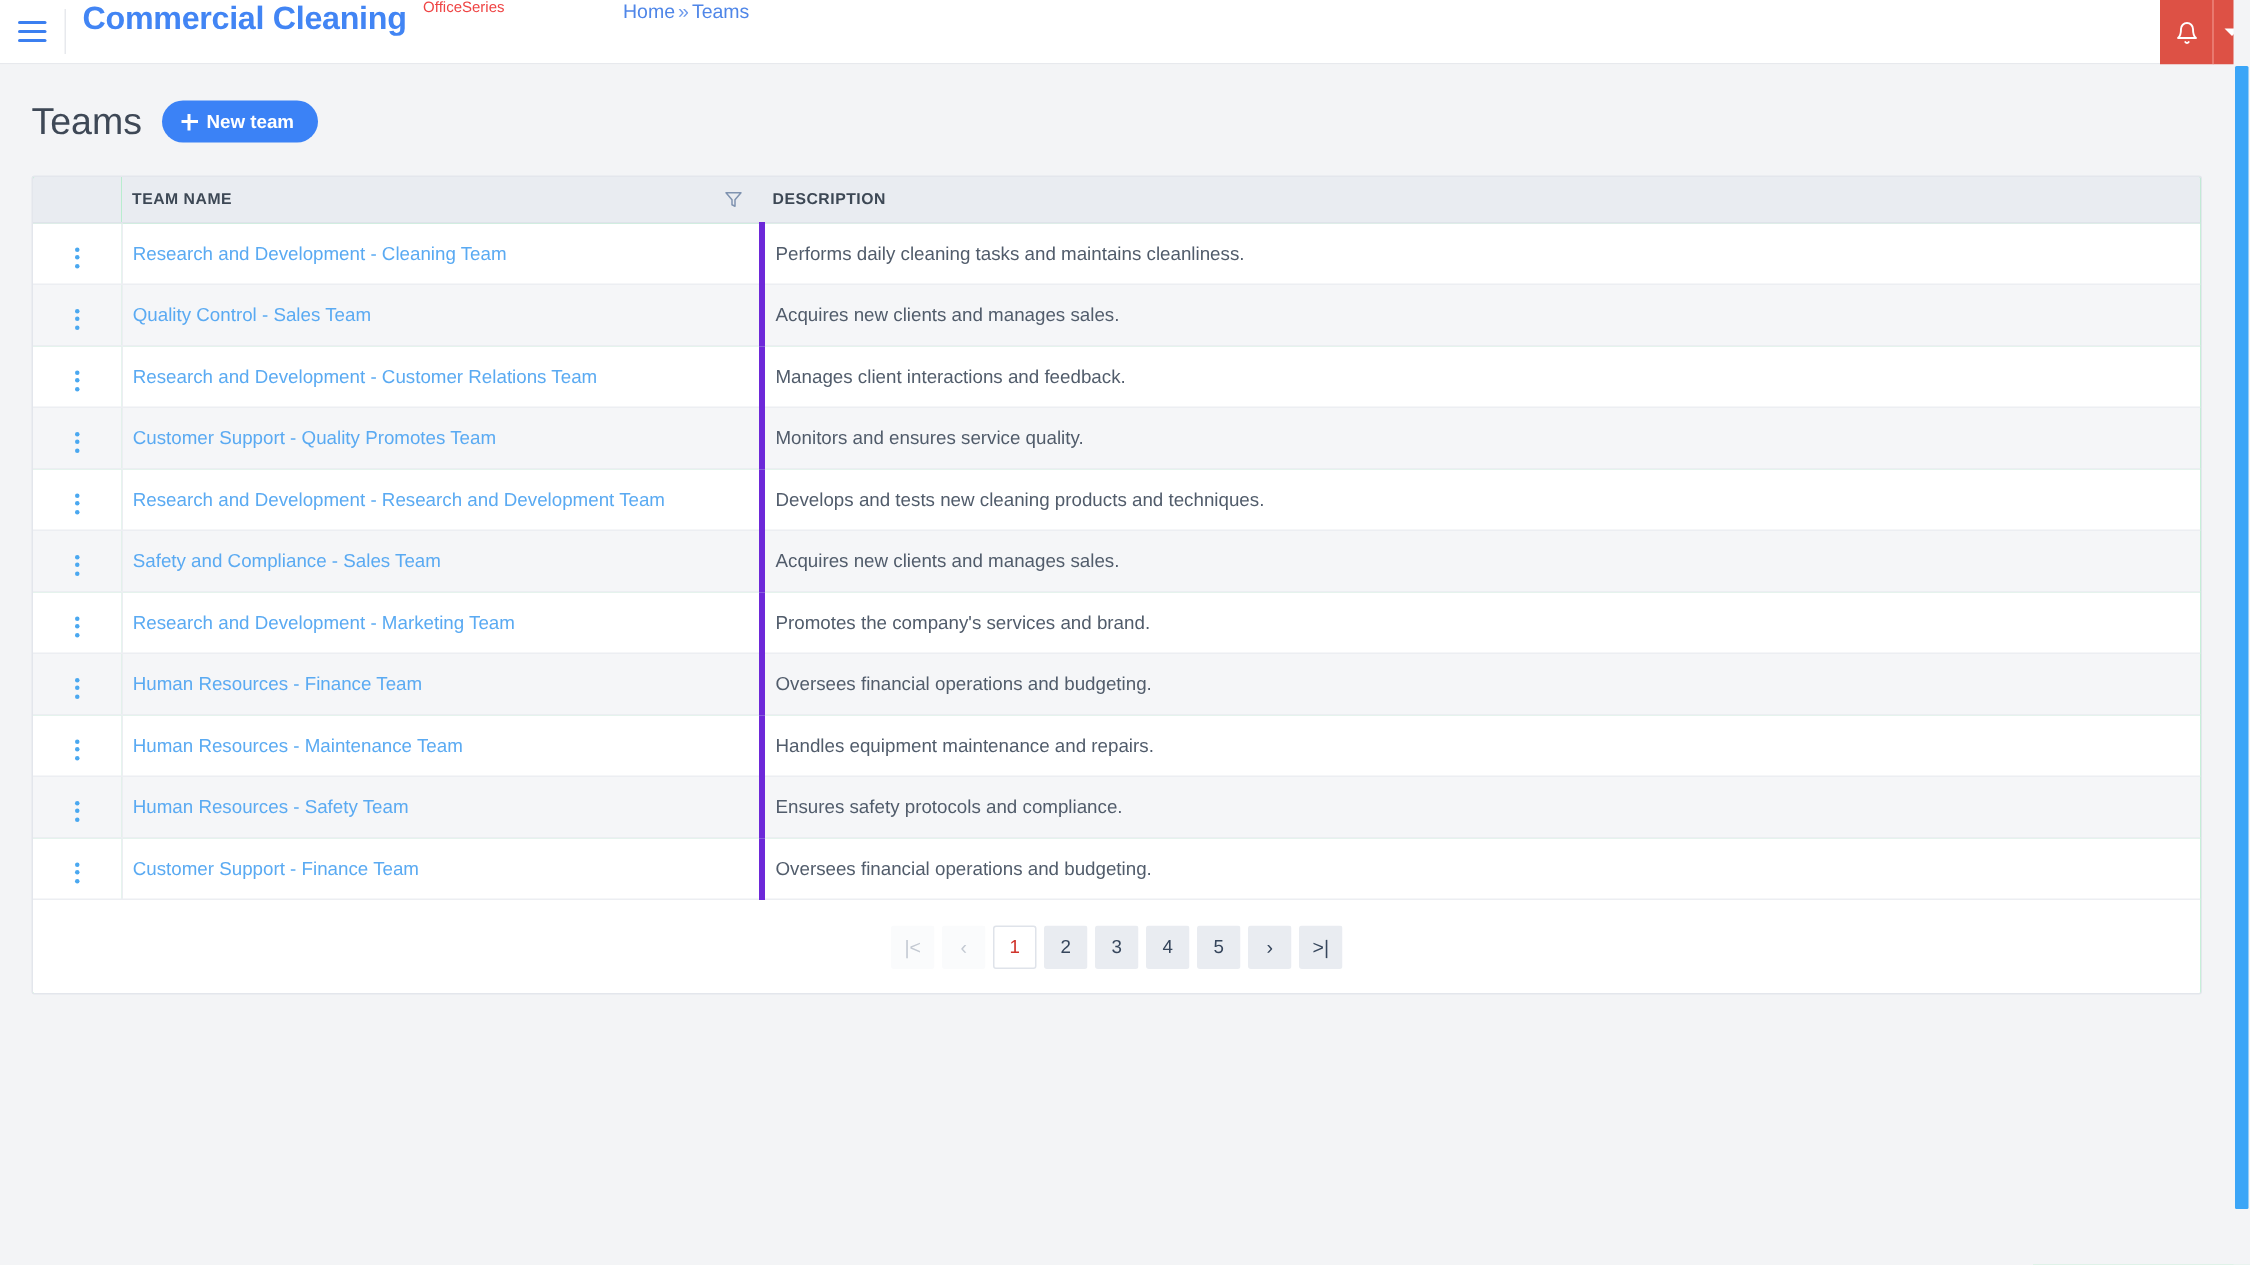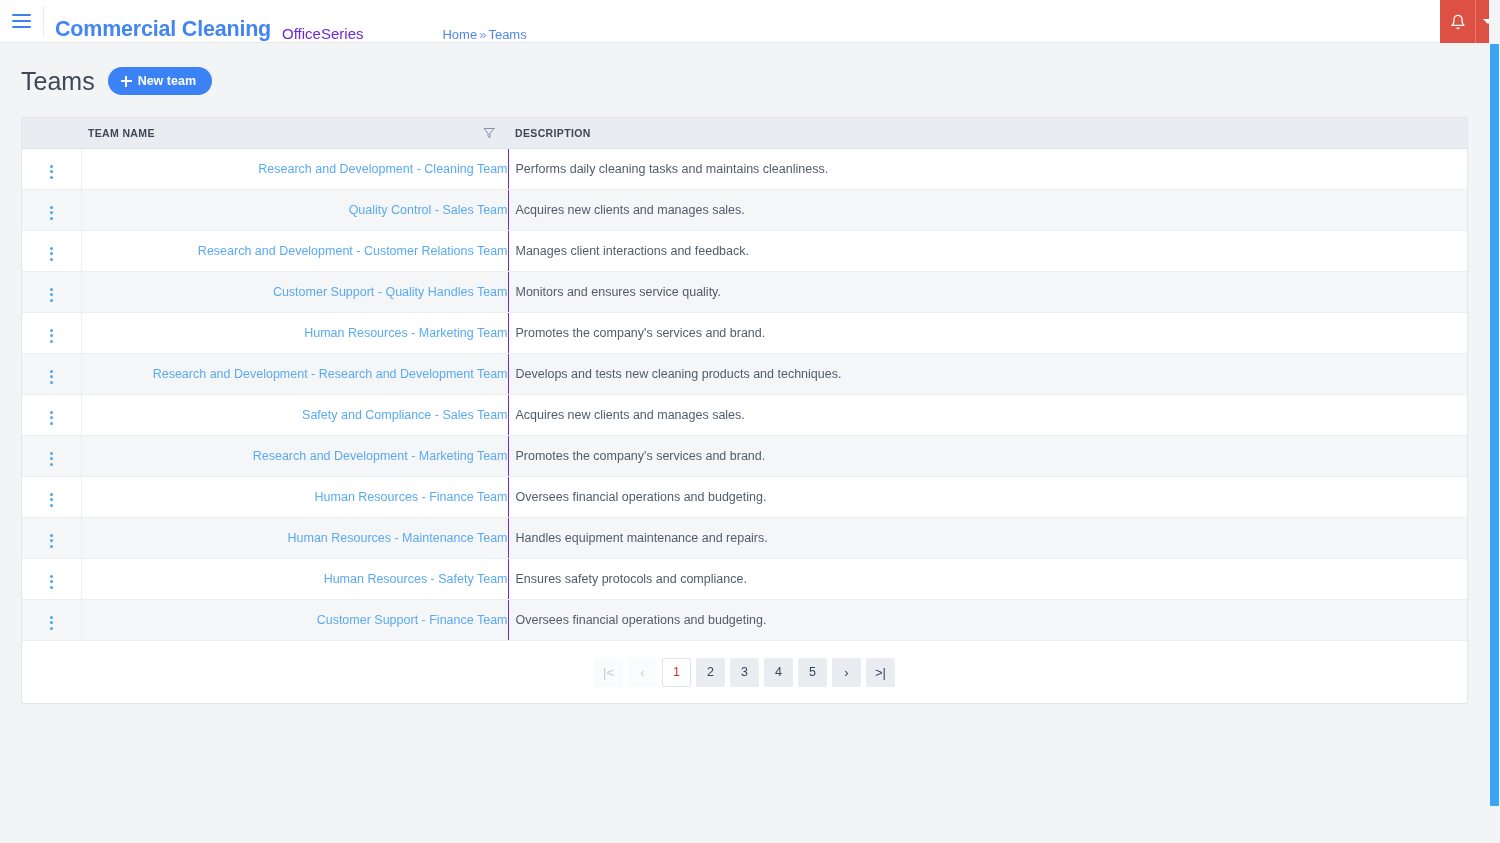--- a/index.html
+++ b/index.html
@@ -11,21 +11,21 @@
     overflow: hidden;
   }
 
   
   .topbar {
     position: relative;
     height: 43px;
     background: #ffffff;
     border-bottom: 1px solid #e7e9ed;
     display: flex;
-    align-items: flex-end;
+    align-items: flex-start;
   }
   .hamburger {
     width: 44px; height: 43px;
     display: flex; flex-direction: column;
     align-items: center; justify-content: center;
     gap: 4px;
     cursor: pointer;
     border-right: 1px solid #e7e9ed;
     height: 30px;
     align-self: center;
@@ -39,22 +39,22 @@
   .brand {
     margin-left: 11px;
     font-size: 21.5px;
     font-weight: bold;
     color: #4285f4;
     letter-spacing: -0.2px;
     white-space: nowrap;
   }
   .brand-sub {
     margin-left: 11px;
-    font-size: 15px;
-    color: #6d28d9;
+    font-size: 10px;
+    color: #ef4444;
     white-space: nowrap;
   }
   .breadcrumb {
     margin-left: 79px;
     font-size: 13px;
     color: #4f86e8;
     white-space: nowrap;
   }
   .breadcrumb .crumb { color: #4f86e8; cursor: pointer; }
   .breadcrumb .sep { color: #6f9bec; margin: 0 2px; }
@@ -172,22 +172,21 @@
   tbody tr:nth-child(even) td { background: #f5f6f8; }
   tbody tr:nth-child(odd)  td { background: #ffffff; }
 
   td.c-kebab {
     width: 59px;
     text-align: center;
     border-right: 1px solid #eceef2;
   }
   td.c-name {
     padding-left: 7px;
-    border-right: 1px solid #6d28d9;
-    text-align: right;
+    border-right: 4px solid #6d28d9;
   }
   td.c-desc { padding-left: 7px; }
 
   .kebab {
     display: inline-flex;
     flex-direction: column;
     gap: 2.5px;
     cursor: pointer;
     padding: 3px 6px;
   }
@@ -334,31 +333,22 @@
               </span></td>
             <td class="c-name"><a class="team-link">Research and Development - Customer Relations Team</a></td>
             <td class="c-desc"><span class="desc-text">Manages client interactions and feedback.</span></td>
           </tr>
           <tr>
             <td class="c-kebab"><span class="kebab">
                 <i></i>
                 <i></i>
                 <i></i>
               </span></td>
-            <td class="c-name"><a class="team-link">Customer Support - Quality Handles Team</a></td>
+            <td class="c-name"><a class="team-link">Customer Support - Quality Promotes Team</a></td>
             <td class="c-desc"><span class="desc-text">Monitors and ensures service quality.</span></td>
-          </tr>
-          <tr>
-            <td class="c-kebab"><span class="kebab">
-                <i></i>
-                <i></i>
-                <i></i>
-              </span></td>
-            <td class="c-name"><a class="team-link">Human Resources - Marketing Team</a></td>
-            <td class="c-desc"><span class="desc-text">Promotes the company's services and brand.</span></td>
           </tr>
           <tr>
             <td class="c-kebab"><span class="kebab">
                 <i></i>
                 <i></i>
                 <i></i>
               </span></td>
             <td class="c-name"><a class="team-link">Research and Development - Research and Development Team</a></td>
             <td class="c-desc"><span class="desc-text">Develops and tests new cleaning products and techniques.</span></td>
           </tr>

